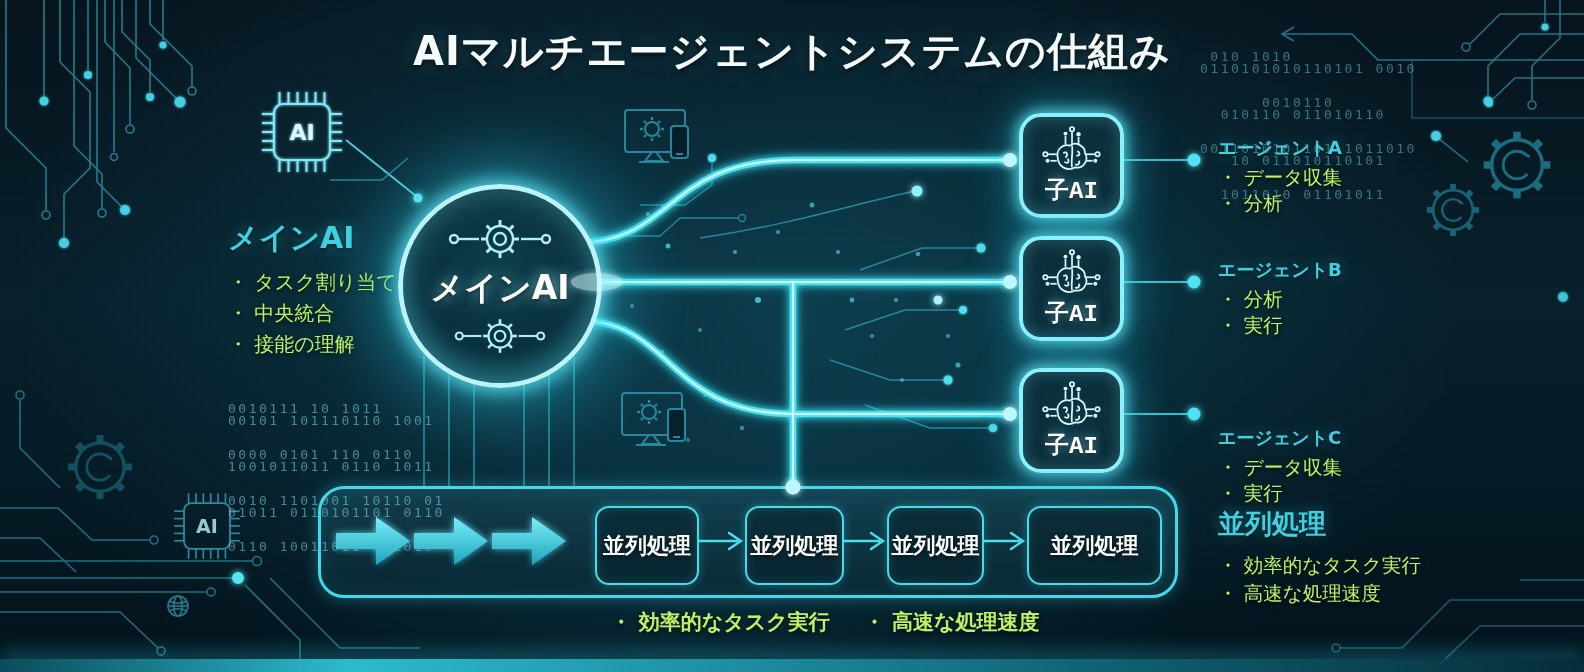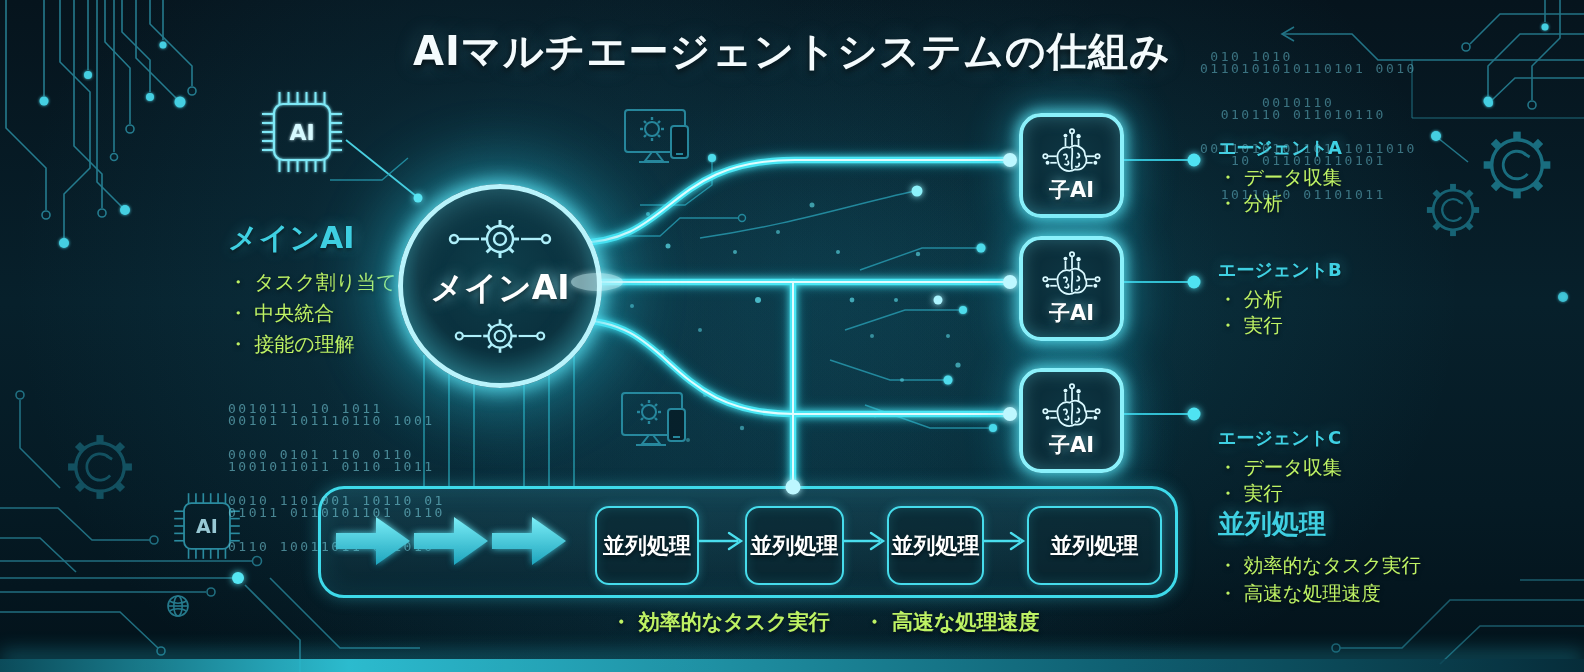--- a/index.html
+++ b/index.html
@@ -29,22 +29,22 @@
       border:5px solid #b9f3fb;
       background:radial-gradient(circle at 50% 42%,#0e3e4b 0%,#0a303d 55%,#177180 100%);
       box-shadow:0 0 18px 4px rgba(95,232,248,.85),0 0 62px 20px rgba(40,200,226,.42),inset 0 0 34px rgba(120,240,255,.35);
       display:flex;flex-direction:column;align-items:center;justify-content:center;}
   .main-node-label{font-size:33px;font-weight:bold;color:#ffffff;margin:2px 0;
       text-shadow:0 2px 5px rgba(0,0,0,.55),0 0 14px rgba(150,240,255,.8);}
   .agent-node{width:97px;height:97px;border-radius:22px;border:4px solid #8bf1fb;
       background:radial-gradient(circle at 50% 45%,#0d3744 0%,#0a2a36 75%);
       box-shadow:0 0 14px 3px rgba(95,235,250,.8),0 0 42px 12px rgba(40,200,230,.33),inset 0 0 18px rgba(120,240,255,.3);
       display:flex;flex-direction:column;align-items:center;justify-content:center;}
-  .agent-node-label{font-size:21px;font-weight:bold;color:#ffffff;margin-top:-2px;
-      text-shadow:0 2px 4px rgba(0,0,0,.55),0 0 10px rgba(150,240,255,.7);}
+  .agent-node-label{font-size:24px;font-weight:bold;color:#ffffff;margin-top:-2px;
+      text-shadow:0 2px 4px rgba(0,0,0,.55),0 0 10px rgba(150,240,255,.7);font-family:Liberation Mono, monospace;}
   .flow-bar{left:318px;top:486px;width:854px;height:106px;border-radius:26px;
       border:3px solid #3edaea;background:linear-gradient(180deg,rgba(25,74,89,.62),rgba(12,42,54,.58));
       box-shadow:0 0 16px rgba(60,215,235,.35),inset 0 0 26px rgba(60,215,235,.12);}
   .pbox{top:506px;height:75px;border-radius:14px;border:2.5px solid #46dcec;
       background:rgba(10,34,44,.55);display:flex;align-items:center;justify-content:center;
       box-shadow:0 0 10px rgba(70,220,240,.35),inset 0 0 12px rgba(70,220,240,.15);
       font-size:22px;font-weight:bold;color:#ffffff;text-shadow:0 2px 4px rgba(0,0,0,.6);}
   .footnotes{left:560px;top:608px;width:530px;display:flex;justify-content:center;gap:34px;}
   .footnotes .bullet{font-size:21px;font-weight:600;}
   .binary{font-family:"DejaVu Sans Mono","Liberation Mono",monospace;white-space:pre;

